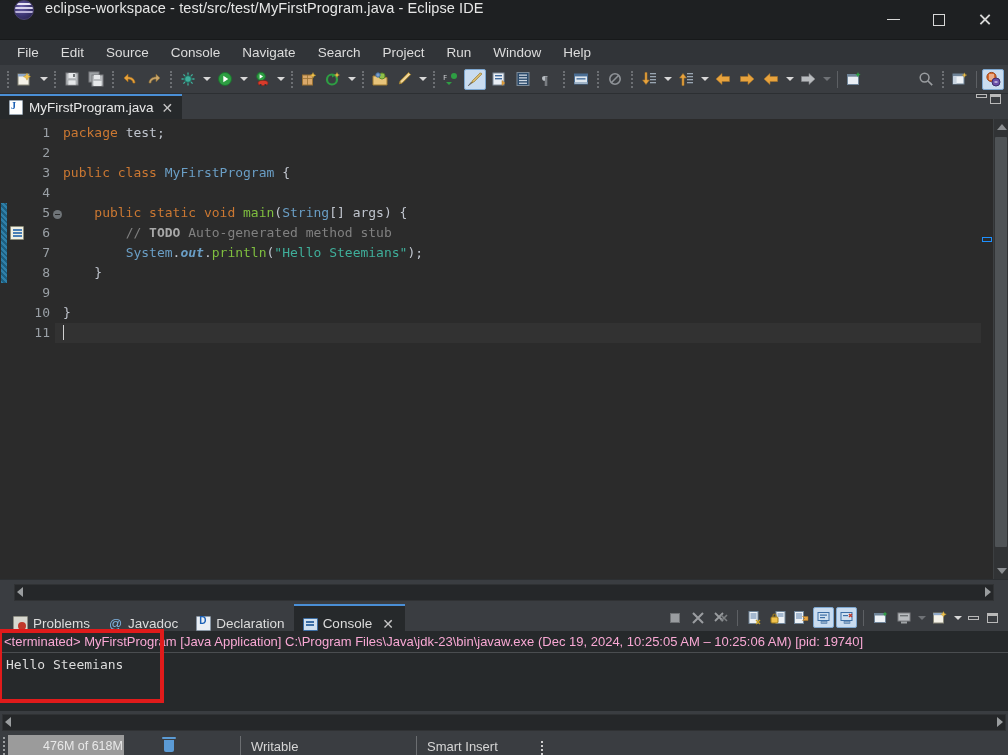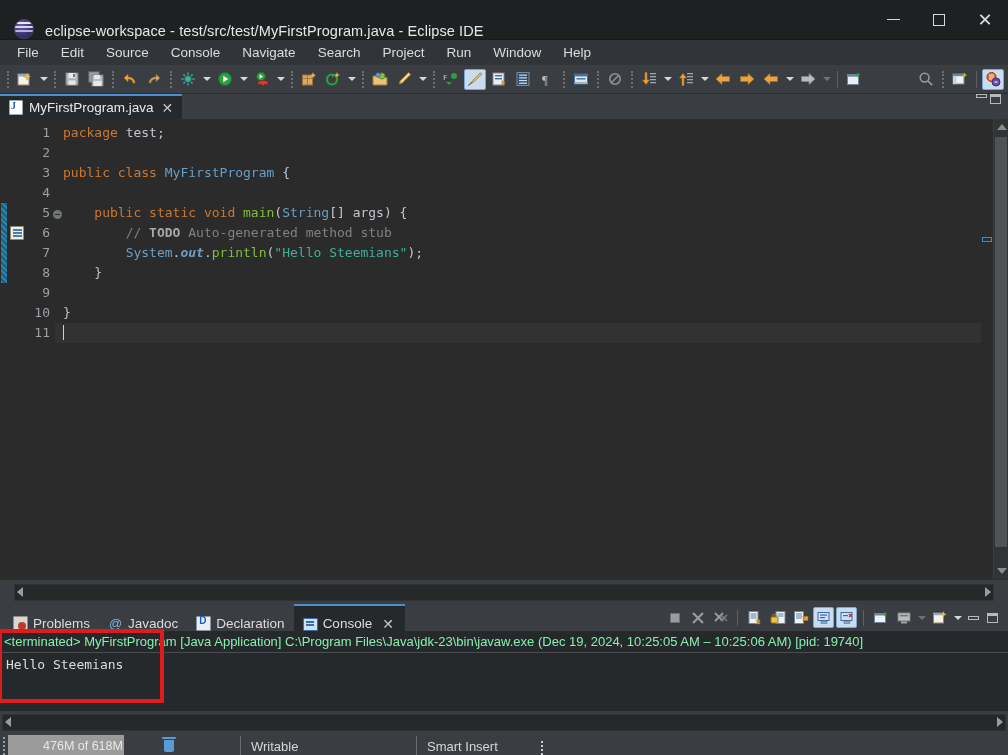--- a/index.html
+++ b/index.html
@@ -6,21 +6,21 @@
   html, body {
     width: 1008px; height: 755px;
     background: #2f3133;
     font-family: "Liberation Sans", sans-serif;
     overflow: hidden;
   }
 
   
   #titlebar {
     height: 40px; background: #1e2022;
-    display: flex; align-items: flex-end;
+    display: flex; align-items: flex-start;
     border-bottom: 1px solid #17191a;
   }
   #app-logo {
     width: 20px; height: 20px; margin-left: 14px; margin-right: 11px;
     border-radius: 50%;
     background: radial-gradient(circle at 35% 30%, #6b5fa8 0%, #3a3470 55%, #241f47 100%);
     position: relative; overflow: hidden; flex: none;
     border: 1px solid #4a4270;
   }
   #app-logo::before {
@@ -240,21 +240,21 @@
     display: flex; align-items: center; justify-content: center; cursor: default;
   }
   .ct-ico.sel { background: #c9dcf0; border: 1px solid #7da7d0; }
   .ct-sep { width: 1px; height: 16px; background: #5d6064; margin: 0 5px; flex: none; }
 
   #console-body {
     background: #26292b; height: 80px; position: relative;
     font-family: "DejaVu Sans Mono", monospace;
   }
   #console-head {
-    color: #86efac; font-size: 13px; padding: 3px 0 3px 4px;
+    color: #f9a8d4; font-size: 13px; padding: 3px 0 3px 4px;
     font-family: "Liberation Sans", sans-serif; white-space: nowrap;
     border-bottom: 1px solid #4a4d50;
   }
   #console-out {
     color: #dcdcdc; font-size: 13px; line-height: 19px;
     padding: 2px 0 0 6px; white-space: pre;
   }
   #red-box {
     position: absolute; border: 4px solid #e01b1b; pointer-events: none;
   }

